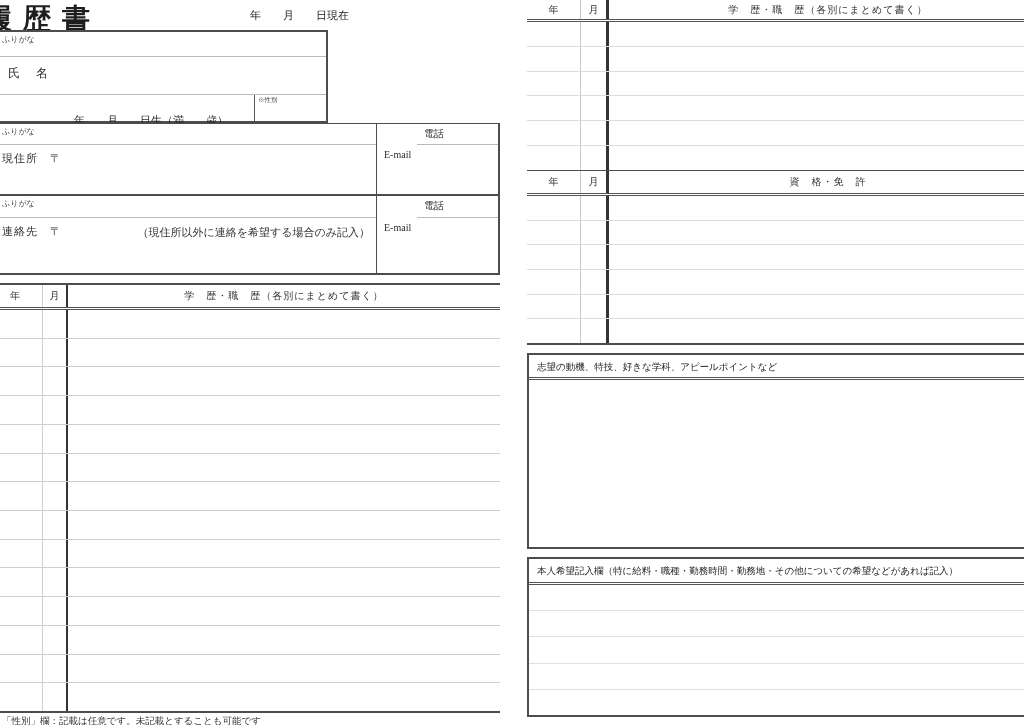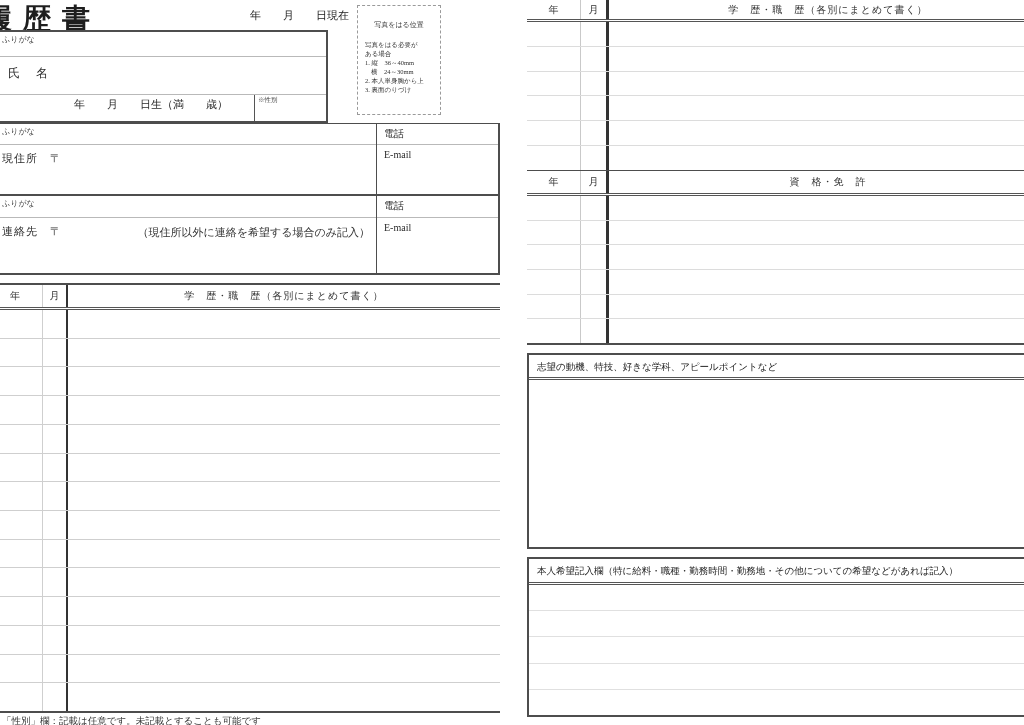--- a/index.html
+++ b/index.html
@@ -11,42 +11,42 @@
   .doc-title { position:absolute; left:-16px; top:0px; font-size:28px; font-weight:600; letter-spacing:11px; color:#1e1e1e; white-space:nowrap; }
   .date-line { position:absolute; left:250px; top:8px; font-size:11px; white-space:pre; color:#222; }
 
   
   .name-table { position:absolute; left:-12px; top:30px; width:340px; height:93px;
     border-top:2px solid #4d4d4d; border-right:2px solid #4d4d4d; border-bottom:2px solid #4d4d4d;
     display:flex; flex-direction:column; background:#fff; }
   .name-table .r1 { height:25px; border-bottom:1px solid #b9b9b9; font-size:8px; padding:2px 0 0 14px; color:#444; }
   .name-table .r2 { flex:1; border-bottom:1px solid #b9b9b9; font-size:12px; padding:8px 0 0 20px; letter-spacing:2px; }
   .name-table .r3 { height:26px; position:relative; font-size:11px; }
-  .birth-text { position:absolute; left:86px; top:2px; white-space:pre; }
+  .birth-text { position:absolute; left:86px; top:18px; white-space:pre;text-decoration:underline; }
   .gender-box { position:absolute; right:0; top:0; width:72px; height:100%; border-left:1px solid #555; font-size:6.5px; color:#444; padding:1px 0 0 3px; }
 
   
   .photo-box { position:absolute; left:357px; top:5px; width:84px; height:110px; border:1px dashed #9a9a9a; font-size:6.5px; line-height:9px; color:#333; padding-top:15px; }
   .photo-box .pc { text-align:center; margin-bottom:10px; font-size:7px; }
   .photo-box .pl { padding-left:7px; }
   .photo-box .pi { padding-left:13px; }
 
   
   .addr { position:absolute; left:-12px; width:512px; background:#fff;
     border-right:2px solid #4d4d4d; border-bottom:2px solid #4d4d4d; display:flex; }
   .addr1 { top:123px; height:73px; border-top:1px solid #4d4d4d; }
   .addr2 { top:196px; height:79px; }
   .addr .main { flex:1; display:flex; flex-direction:column; border-right:1px solid #4d4d4d; }
   .addr .main .fr { height:21px; border-bottom:1px solid #b9b9b9; font-size:8px; padding:2px 0 0 14px; color:#444; }
   .addr2 .main .fr { height:22px; }
   .addr .main .ar { flex:1; position:relative; font-size:11px; }
   .addr-label { position:absolute; left:14px; top:6px; letter-spacing:1px; white-space:pre; }
   .addr-note { position:absolute; right:6px; top:7px; font-size:11px; color:#333; }
   .addr .side { width:121px; display:flex; flex-direction:column; }
-  .addr .side .pr { height:21px; border-bottom:1px solid #b9b9b9; font-size:10px; padding:3px 0 0 7px; }
+  .addr .side .pr { height:21px; border-bottom:1px solid #b9b9b9; font-size:10px; padding:3px 0 0 7px;margin-left:40px; }
   .addr2 .side .pr { height:22px; }
   .addr .side .er { flex:1; font-size:10px; padding:4px 16px 0 7px; }
 
   
   .htable { position:absolute; background:#fff; display:flex; flex-direction:column; }
   .htable-left { left:-12px; top:283px; width:512px; height:430px; border-top:2px solid #4d4d4d; border-bottom:2px solid #4d4d4d; }
   .htable-right { left:527px; top:0px; width:520px; height:345px; border-bottom:2px solid #4d4d4d; }
   .hhead { display:flex; font-size:10px; color:#333; border-bottom:3px double #555; }
   .htable-left .hhead { height:25px; }
   .htable-right .hhead-1 { height:22px; }
@@ -90,29 +90,20 @@
 
   <div class="name-table">
     <div class="r1">ふりがな</div>
     <div class="r2">氏　名</div>
     <div class="r3">
       <span class="birth-text">年　　月　　日生（満　　歳）</span>
       <div class="gender-box">※性別</div>
     </div>
   </div>
 
-  <div class="photo-box">
-    <div class="pc">写真をはる位置</div>
-    <div class="pl">写真をはる必要が</div>
-    <div class="pl">ある場合</div>
-    <div class="pl">1. 縦　36～40mm</div>
-    <div class="pi">横　24～30mm</div>
-    <div class="pl">2. 本人単身胸から上</div>
-    <div class="pl">3. 裏面のりづけ</div>
-  </div>
 
   <div class="addr addr1">
     <div class="main">
       <div class="fr">ふりがな</div>
       <div class="ar">
         <span class="addr-label">現住所　〒</span>
       </div>
     </div>
     <div class="side">
       <div class="pr">電話</div>

